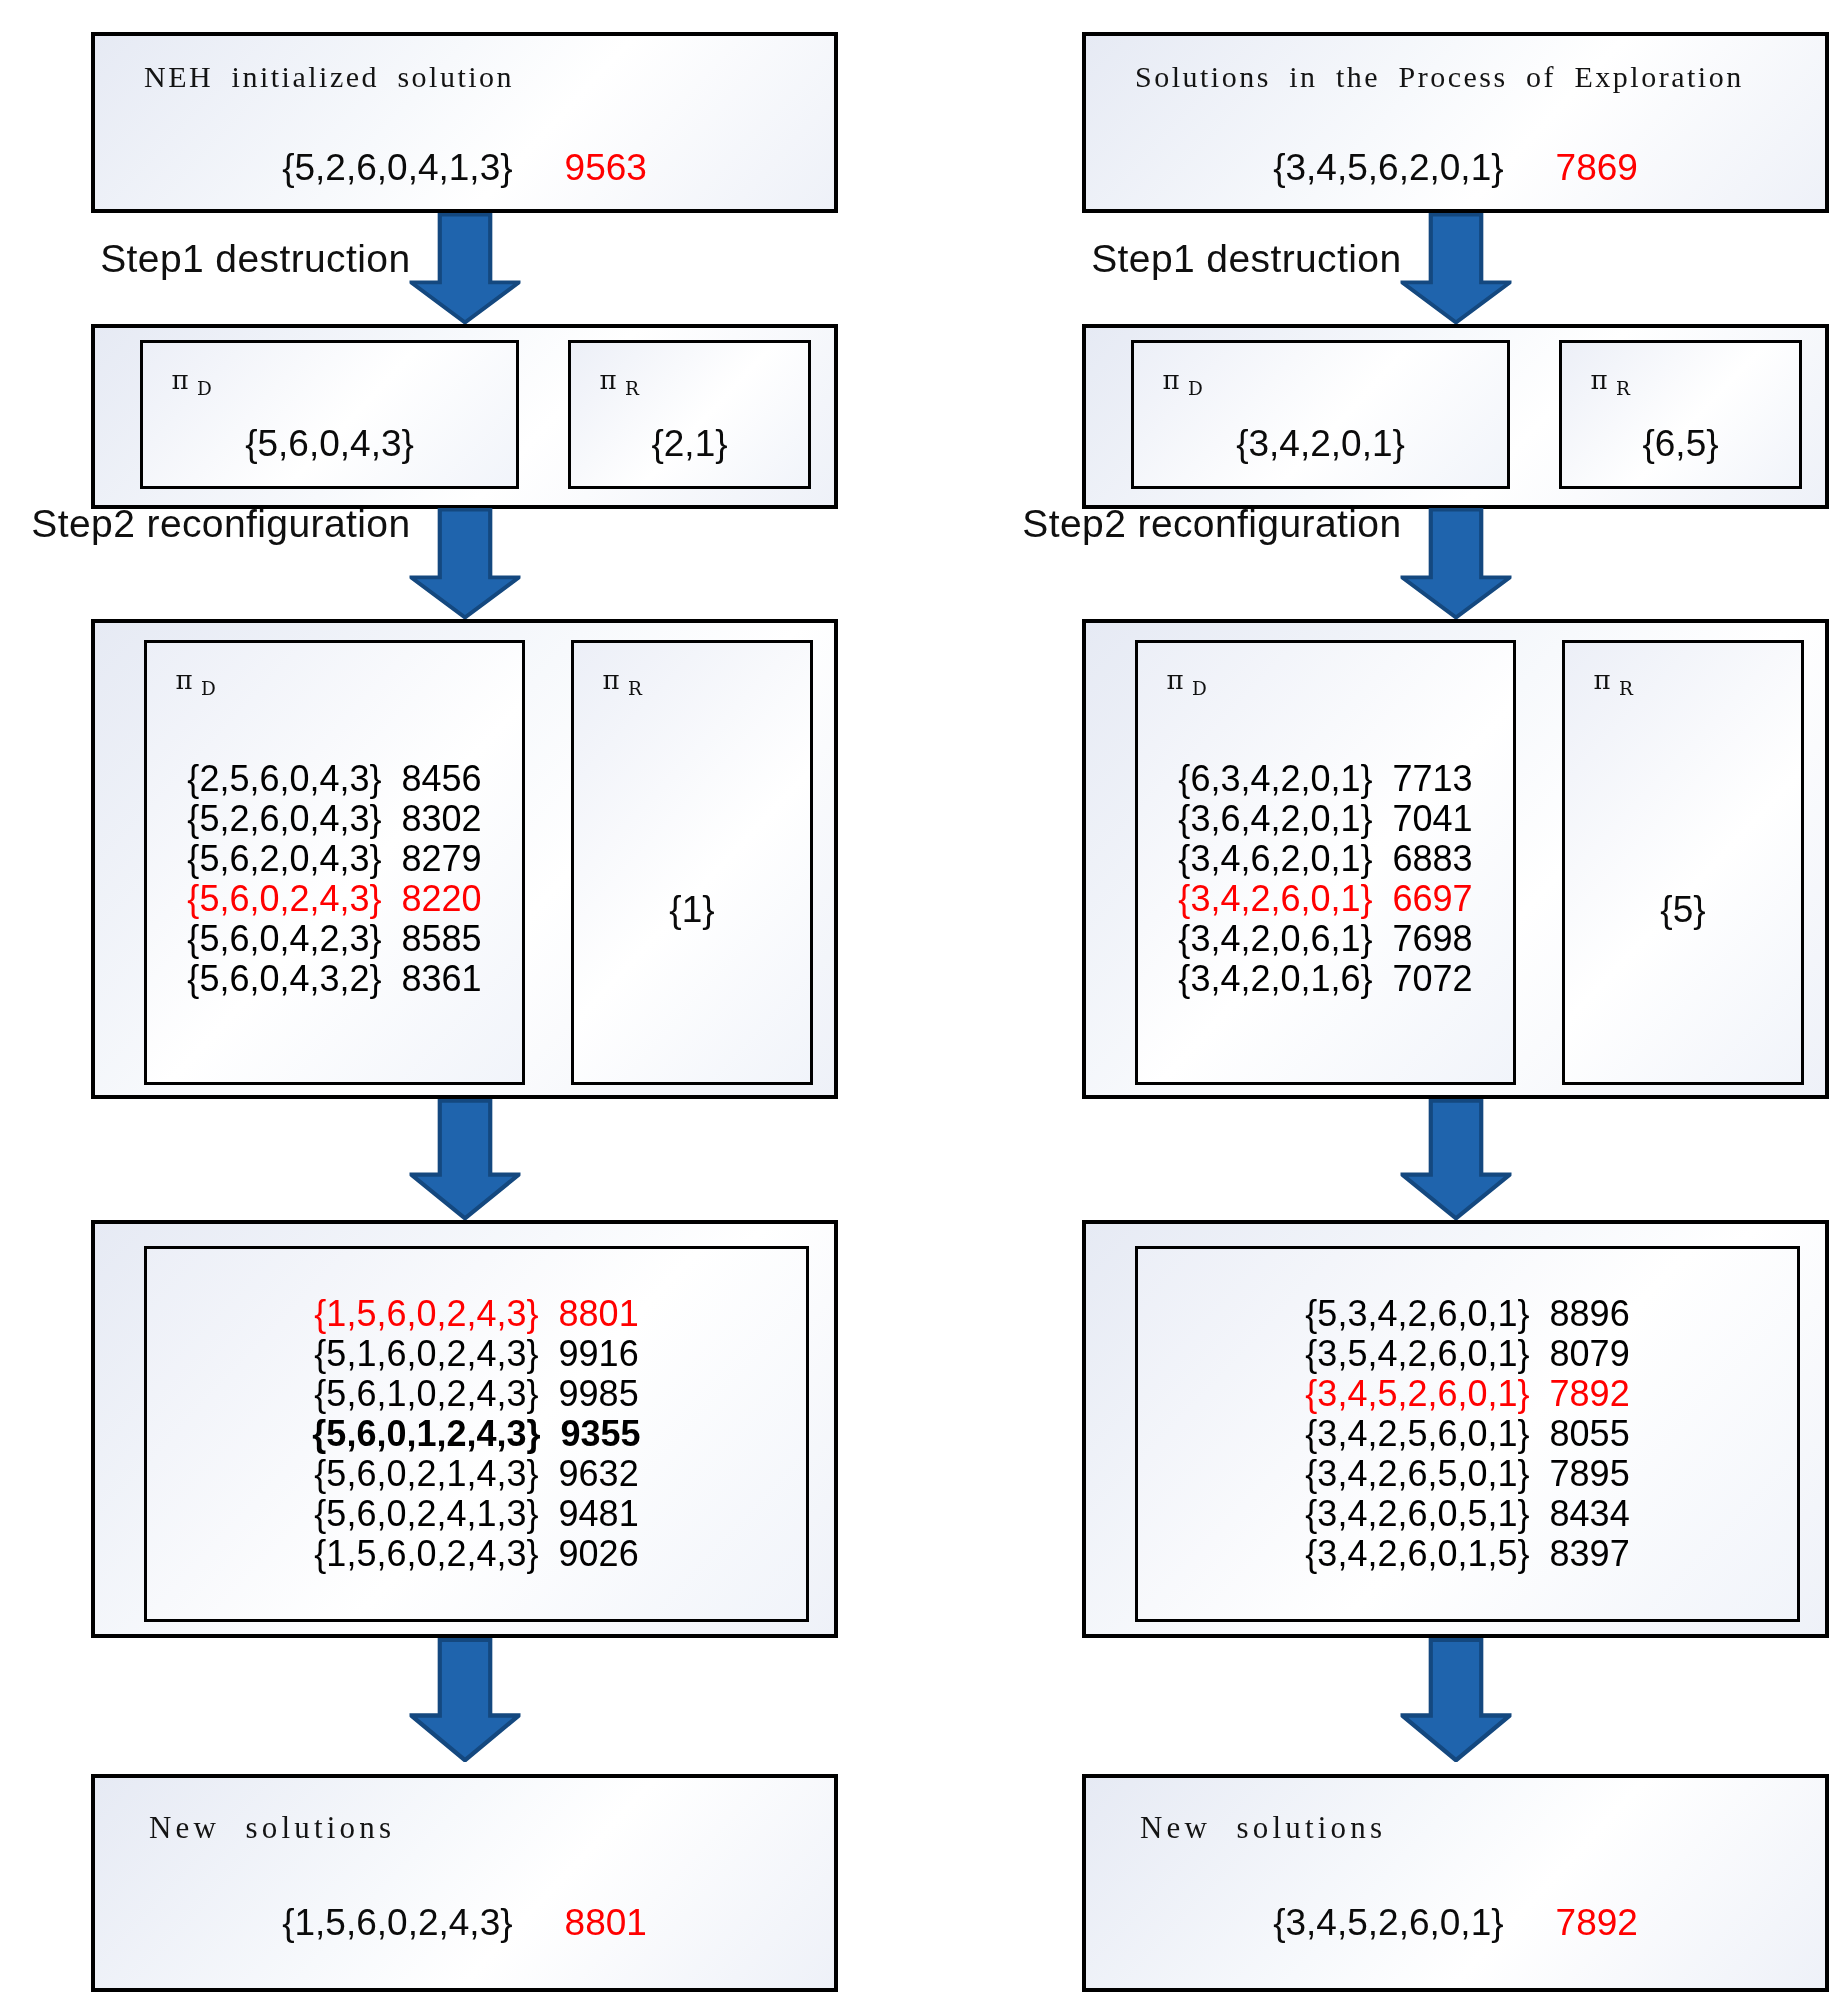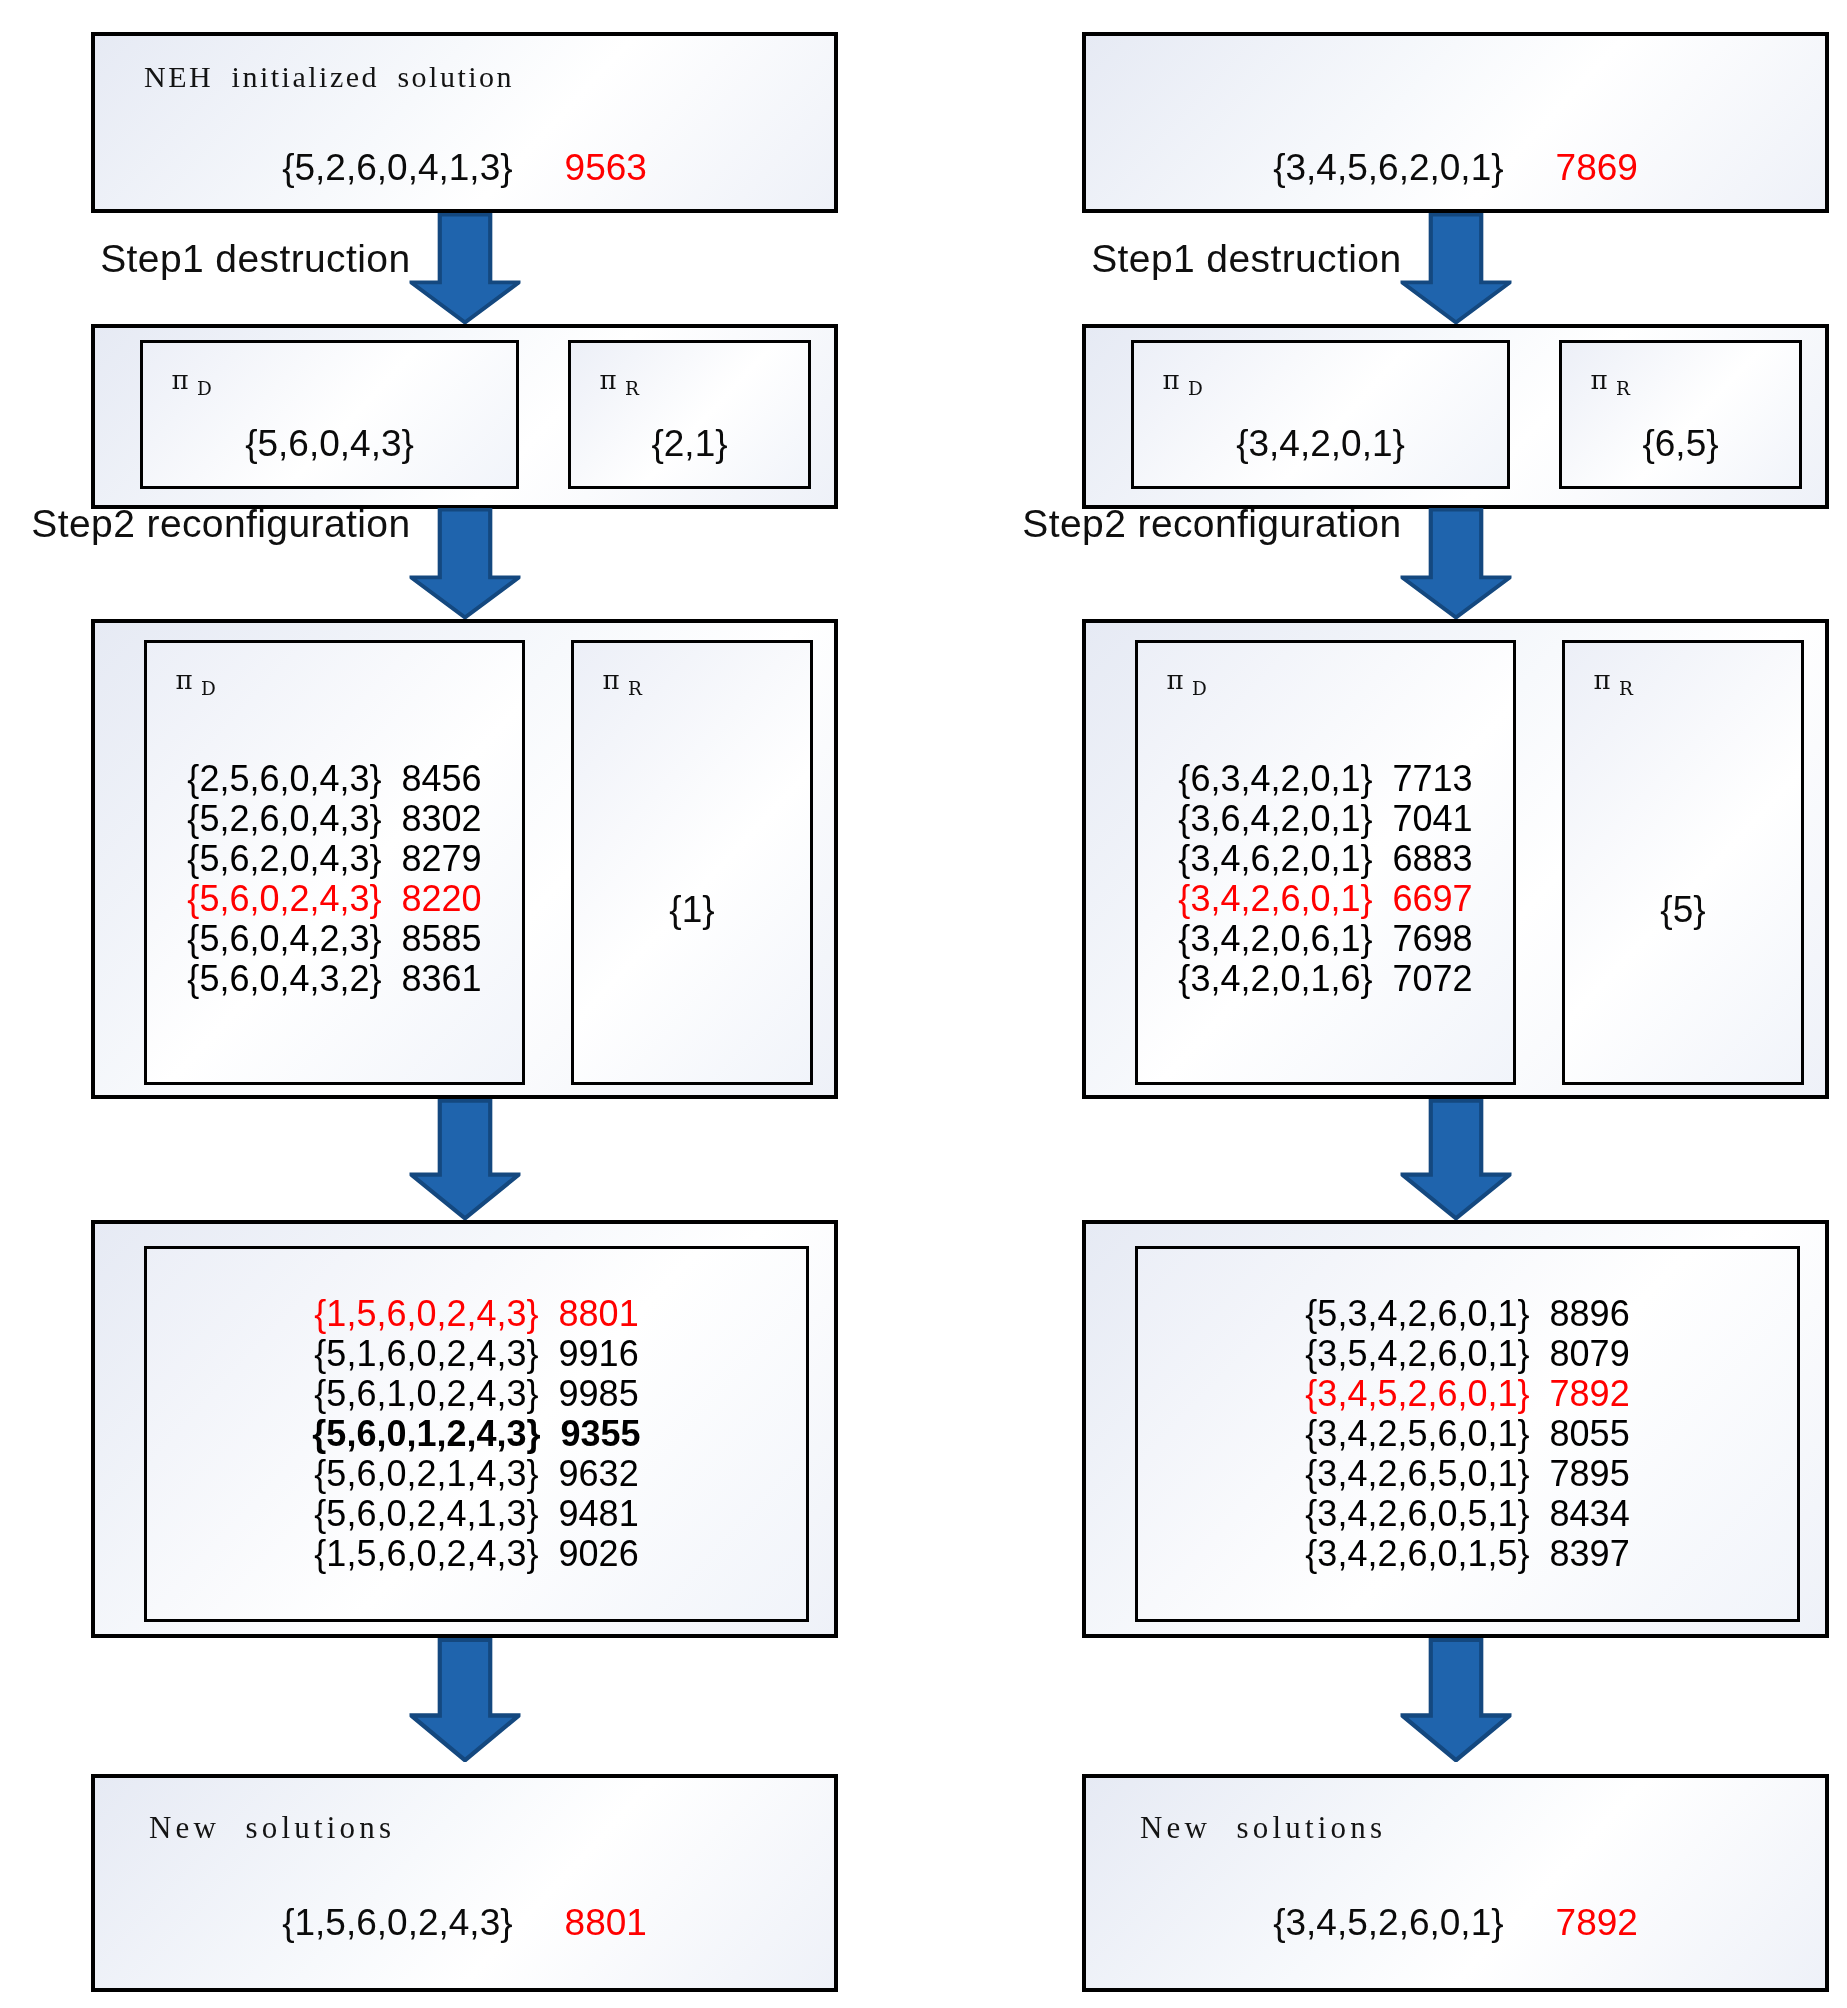--- a/index.html
+++ b/index.html
@@ -159,20 +159,21 @@
       <div class="value-row">
         <span class="perm">{1,5,6,0,2,4,3}</span>
         <span class="val red">8801</span>
       </div>
     </div>
   </div>
 
   <div class="column col-right">
 
     <div class="box top-box">
+      <div class="serif-title">Solutions in the Process of Exploration</div>
       <div class="value-row">
         <span class="perm">{3,4,5,6,2,0,1}</span>
         <span class="val red">7869</span>
       </div>
     </div>
 
     <div class="step-label label1">Step1 destruction</div>
     <div class="arrow arrow1">
       <svg viewBox="0 0 132 144" preserveAspectRatio="none">
           <polygon points="36,2 96,2 96,90 130,90 66,142 2,90 36,90" fill="#1f64ad" stroke="#14487f" stroke-width="5"></polygon>

